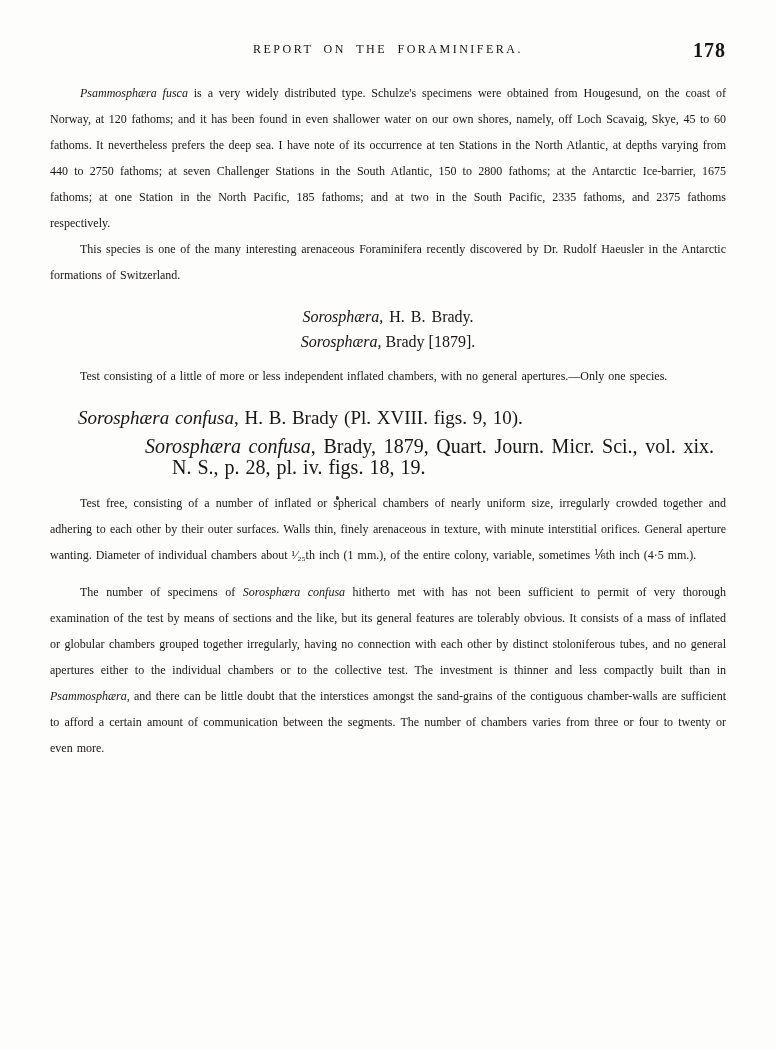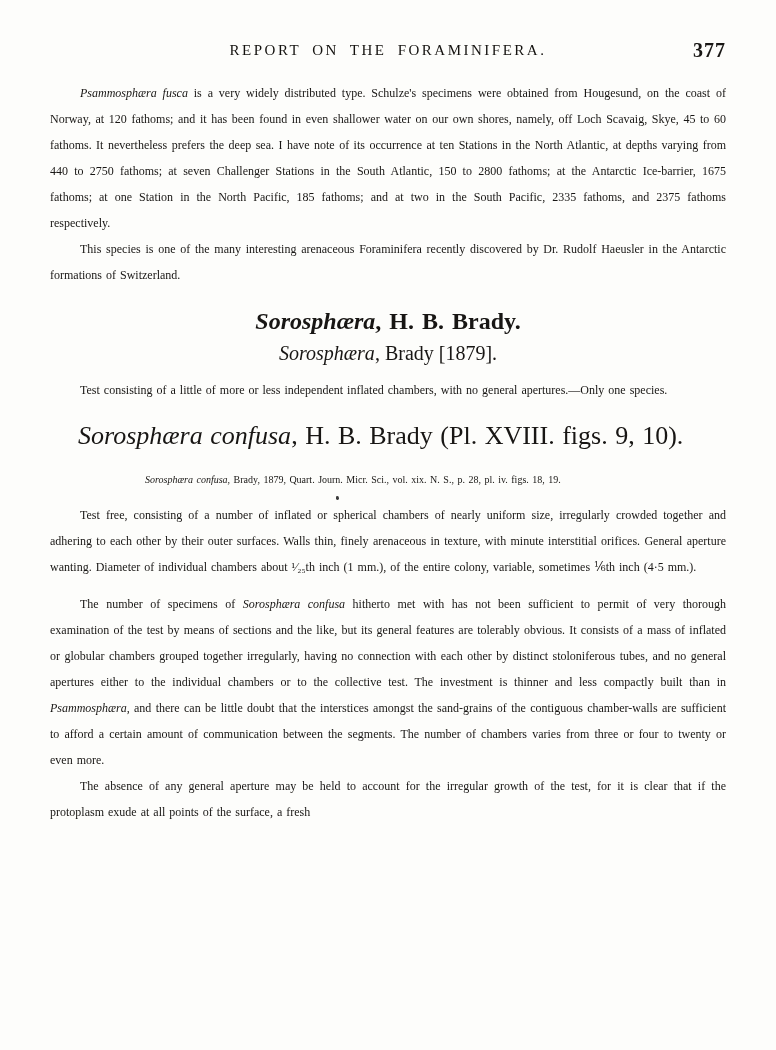--- a/index.html
+++ b/index.html
@@ -19,21 +19,21 @@
   }
   .header-row {
     position: absolute;
     top: 42px;
     left: 50px;
     right: 50px;
     height: 26px;
   }
   .running-title {
     text-align: center;
-    font-size: 15px;
+    font-size: 12px;
     letter-spacing: 2.5px;
     word-spacing: 5px;
     color: #14120f;
   }
   .page-number {
     position: absolute;
     right: 0;
     top: -3px;
     font-size: 20px;
     font-weight: bold;
@@ -48,41 +48,41 @@
   p.body {
     margin: 0;
     font-size: 12px;
     line-height: 26px;
     text-align: justify;
     word-spacing: 1px;
   }
   p.indent { text-indent: 30px; }
   .genus-heading {
     margin: 20px 0 0 0;
-    font-weight: bold;
-    font-size: 24px;
+    font-weight: normal;
+    font-size: 16px;
     text-align: center;
     word-spacing: 2px;
   }
   .genus-synonym {
     margin: 7px 0 0 0;
-    font-size: 20px;
+    font-size: 16px;
     text-align: center;
   }
   .genus-desc { margin-top: 12px !important; }
   .species-heading {
-    margin: 18px 0 18px 0;
+    margin: 18px 0 7px 0;
     font-weight: normal;
-    font-size: 26px;
+    font-size: 19px;
     padding-left: 28px;
     word-spacing: 1px;
   }
   .citation {
     margin: 5px 12px 0 0;
-    font-size: 10px;
+    font-size: 20px;
     line-height: 21px;
     padding-left: 122px;
     text-indent: -27px;
     text-align: justify;
     word-spacing: 1px;
   }
   .species-desc { margin-top: 12px !important; }
   .discussion  { margin-top: 11px !important; }
   .closing     { margin-top: 0 !important; }
   .ink-speck {
@@ -96,21 +96,21 @@
   }
   i { font-style: italic; }
 </style>
 </head>
 <body>
 
 <div class="page">
 
   <div class="header-row">
     <div class="running-title">REPORT ON THE FORAMINIFERA.</div>
-    <div class="page-number">377</div>
+    <div class="page-number">178</div>
   </div>
 
   <div class="ink-speck"></div>
 
   <div class="text-block">
 
     <p class="body indent"><i>Psammosphæra fusca</i><span> is a very widely distributed type.  Schulze's specimens were obtained from Hougesund, on the coast of Norway, at 120 fathoms; and it has been found in even shallower water on our own shores, namely, off Loch Scavaig, Skye, 45 to 60 fathoms.  It nevertheless prefers the deep sea.  I have note of its occurrence at ten Stations in the North Atlantic, at depths varying from 440 to 2750 fathoms; at seven Challenger Stations in the South Atlantic, 150 to 2800 fathoms; at the Antarctic Ice-barrier, 1675 fathoms; at one Station in the North Pacific, 185 fathoms; and at two in the South Pacific, 2335 fathoms, and 2375 fathoms respectively.</span></p>
 
     <p class="body indent"><span>This species is one of the many interesting arenaceous Foraminifera recently discovered by Dr. Rudolf Haeusler in the Antarctic formations of Switzerland.</span></p>
 
@@ -121,16 +121,15 @@
     <p class="body indent genus-desc"><span>Test consisting of a little of more or less independent inflated chambers, with no general apertures.—Only one species.</span></p>
 
     <h3 class="species-heading"><i>Sorosphæra confusa</i><span>, H. B. Brady (Pl. XVIII. figs. 9, 10).</span></h3>
 
     <p class="citation"><i>Sorosphæra confusa</i><span>, Brady, 1879, Quart. Journ. Micr. Sci., vol. xix. N. S., p. 28, pl. iv. figs. 18, 19.</span></p>
 
     <p class="body indent species-desc"><span>Test free, consisting of a number of inflated or spherical chambers of nearly uniform size, irregularly crowded together and adhering to each other by their outer surfaces.  Walls thin, finely arenaceous in texture, with minute interstitial orifices.  General aperture wanting.  Diameter of individual chambers about ¹⁄₂₅th inch (1 mm.), of the entire colony, variable, sometimes ⅙th inch (4·5 mm.).</span></p>
 
     <p class="body indent discussion"><span>The number of specimens of </span><i>Sorosphæra confusa</i><span> hitherto met with has not been sufficient to permit of very thorough examination of the test by means of sections and the like, but its general features are tolerably obvious.  It consists of a mass of inflated or globular chambers grouped together irregularly, having no connection with each other by distinct stoloniferous tubes, and no general apertures either to the individual chambers or to the collective test.  The investment is thinner and less compactly built than in </span><i>Psammosphæra</i><span>, and there can be little doubt that the interstices amongst the sand-grains of the contiguous chamber-walls are sufficient to afford a certain amount of communication between the segments.  The number of chambers varies from three or four to twenty or even more.</span></p>
 
-    <p class="body indent closing"><span>The absence of any general aperture may be held to account for the irregular growth of the test, for it is clear that if the protoplasm exude at all points of the surface, a fresh</span></p>
 
   </div>
 </div>
 
 </body></html>

